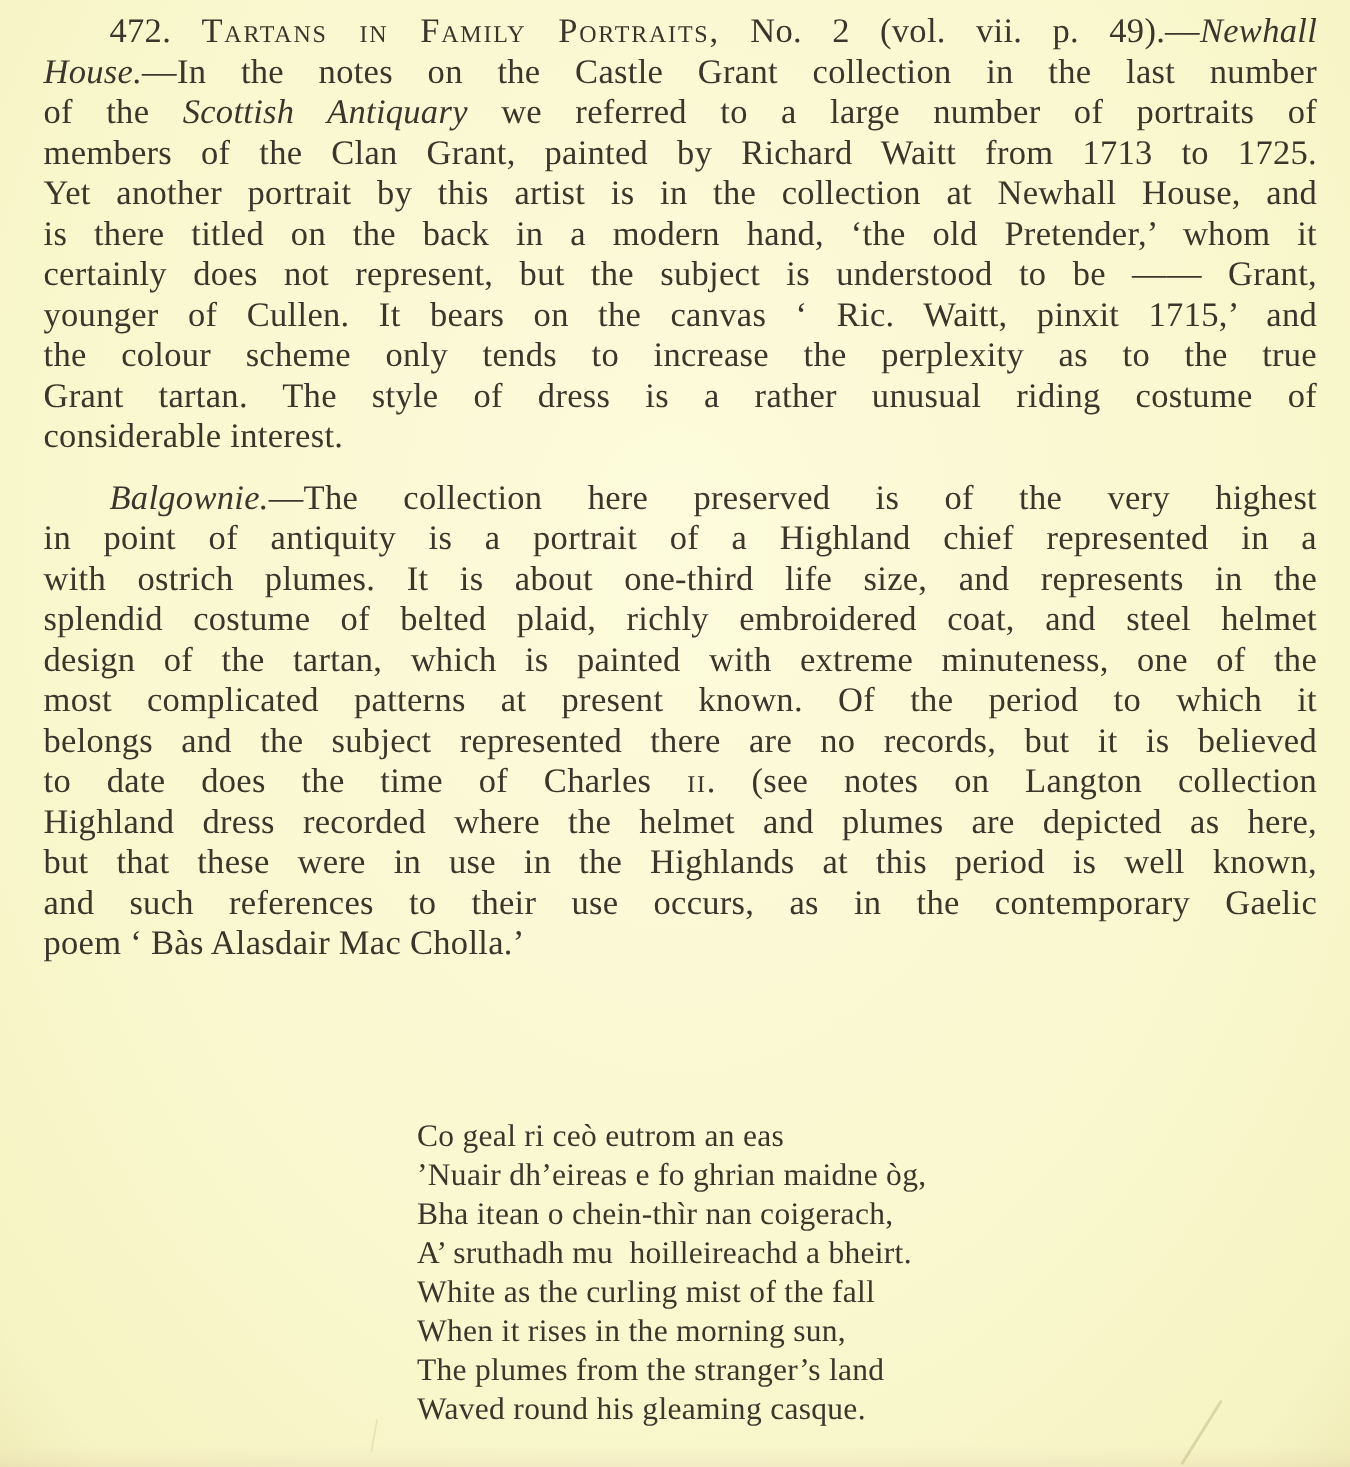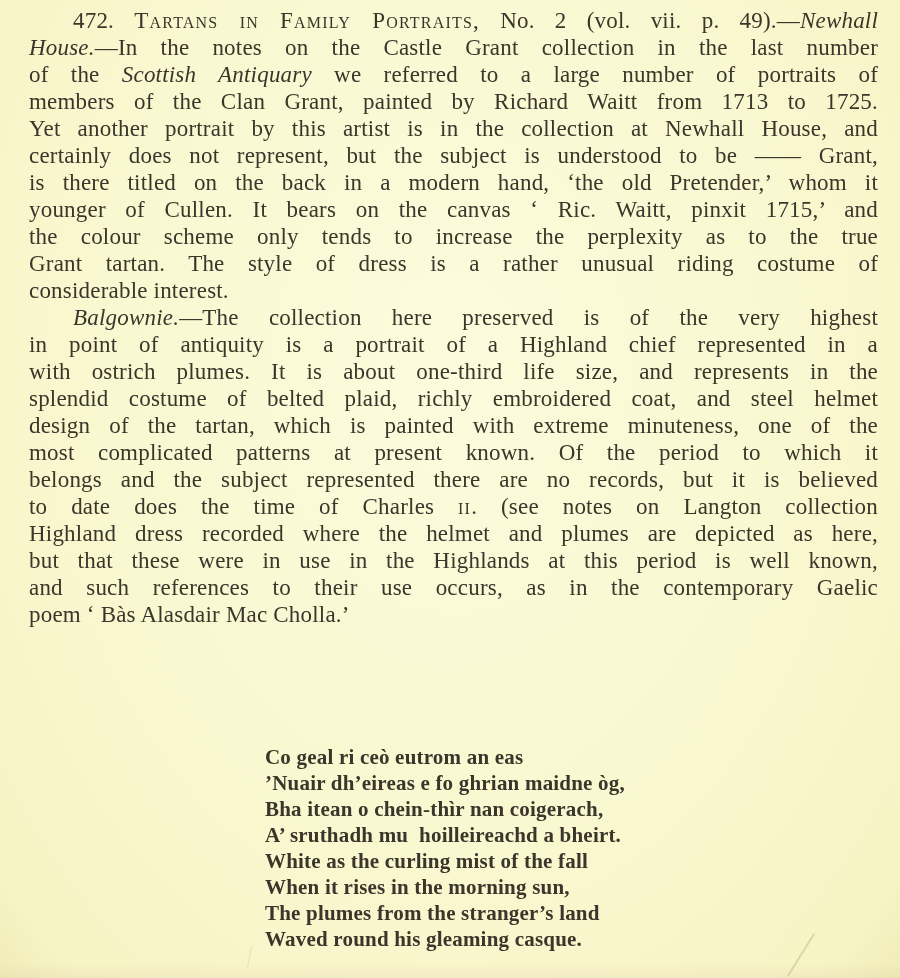--- a/index.html
+++ b/index.html
@@ -28,47 +28,46 @@
   .text-block {
     position: absolute;
     top: 7px;
     left: 29px;
     width: 849px;
     font-size: 23px;
     line-height: 27px;
     letter-spacing: 0.2px;
   }
   .paragraph + .paragraph {
-    margin-top: 0;
+    margin-top: 14px;
   }
   .line {
     text-align: justify;
     text-align-last: justify;
     -moz-text-align-last: justify;
   }
   .line.last {
     text-align-last: left;
     -moz-text-align-last: left;
   }
   .line.indent {
     text-indent: 44px;
   }
   .seg-italic { font-style: italic; }
   .seg-smallcaps {
     font-variant: small-caps;
     letter-spacing: 1.2px;
   }
   .verses {
     position: absolute;
-    left: 265px;
+    left: 278px;
     top: 744px;
     font-size: 21px;
     line-height: 26px;
     letter-spacing: 0.2px;
-    font-weight: bold;
   }
   .verse + .verse {
   }
   .verse .vline {
     white-space: pre;
     text-align: left;
   }
   .scratch {
     position: absolute;
     background: rgba(186, 180, 120, 0.45);
@@ -90,22 +89,22 @@
 <body>
 
 <div class="page" style="color: rgb(59, 53, 43);">
   <div class="text-block" id="text-block">
       <div class="paragraph">
         <div class="line indent"><span class="seg-plain">472.  </span><span class="seg-smallcaps">Tartans in Family Portraits,</span><span class="seg-plain"> No. 2 (vol. vii. p. 49).—</span><span class="seg-italic">Newhall</span></div>
         <div class="line"><span class="seg-italic">House.</span><span class="seg-plain">—In the notes on the Castle Grant collection in the last number</span></div>
         <div class="line"><span class="seg-plain">of the </span><span class="seg-italic">Scottish Antiquary</span><span class="seg-plain"> we referred to a large number of portraits of</span></div>
         <div class="line"><span class="seg-plain">members of the Clan Grant, painted by Richard Waitt from 1713 to 1725.</span></div>
         <div class="line"><span class="seg-plain">Yet another portrait by this artist is in the collection at Newhall House, and</span></div>
+        <div class="line"><span class="seg-plain">is there titled on the back in a modern hand, ‘the old Pretender,’ whom it</span></div>
         <div class="line"><span class="seg-plain">certainly does not represent, but the subject is understood to be —— Grant,</span></div>
-        <div class="line"><span class="seg-plain">is there titled on the back in a modern hand, ‘the old Pretender,’ whom it</span></div>
         <div class="line"><span class="seg-plain">younger of Cullen.  It bears on the canvas ‘ Ric. Waitt, pinxit 1715,’ and</span></div>
         <div class="line"><span class="seg-plain">the colour scheme only tends to increase the perplexity as to the true</span></div>
         <div class="line"><span class="seg-plain">Grant tartan.  The style of dress is a rather unusual riding costume of</span></div>
         <div class="line last"><span class="seg-plain">considerable interest.</span></div>
       </div>
       <div class="paragraph">
         <div class="line indent"><span class="seg-italic">Balgownie.</span><span class="seg-plain">—The collection here preserved is of the very highest</span></div>
         <div class="line"><span class="seg-plain">in point of antiquity is a portrait of a Highland chief represented in a</span></div>
         <div class="line"><span class="seg-plain">with ostrich plumes.  It is about one-third life size, and represents in the</span></div>
         <div class="line"><span class="seg-plain">splendid costume of belted plaid, richly embroidered coat, and steel helmet</span></div>

